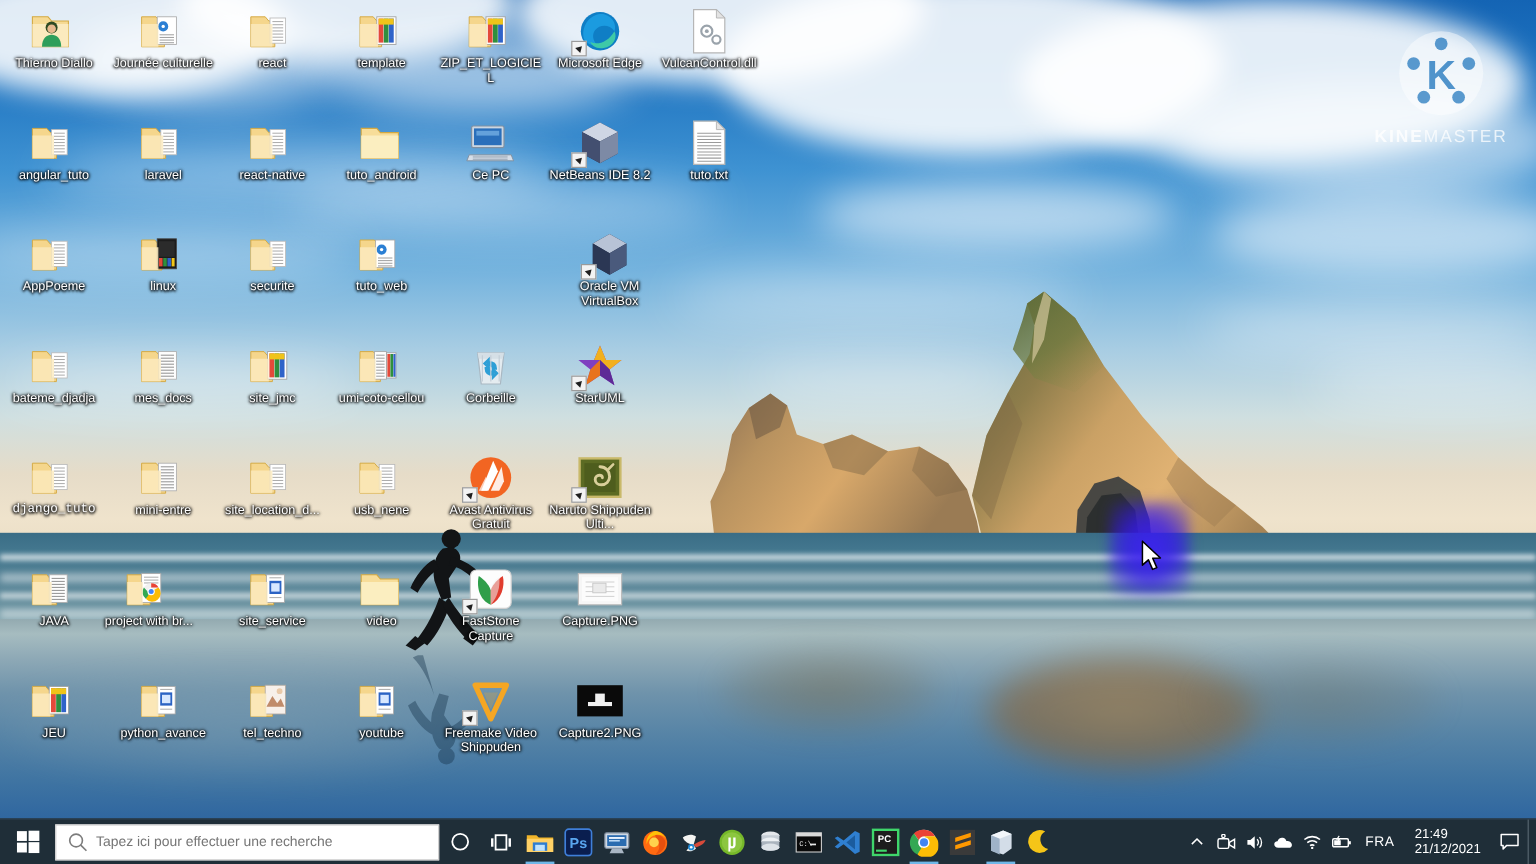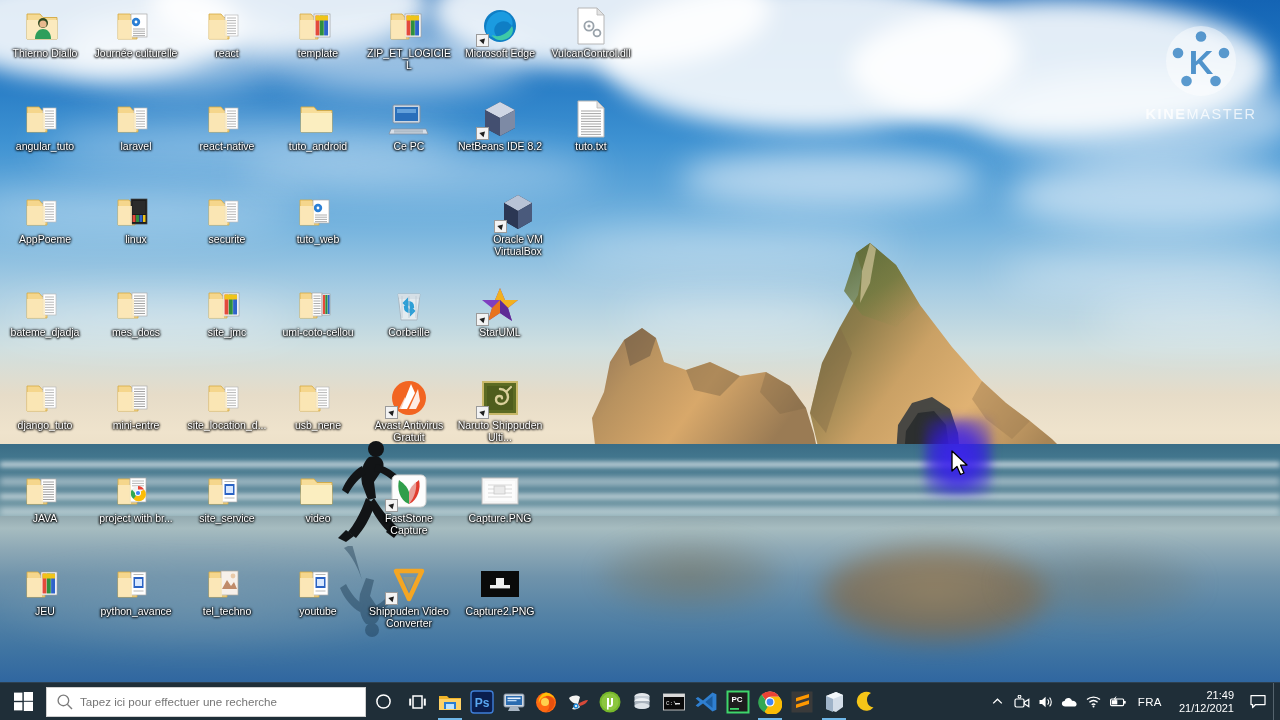--- a/index.html
+++ b/index.html
@@ -150,21 +150,21 @@
   }
   #tray { margin-left:auto; display:flex; align-items:center; height:38px; flex:0 0 auto; }
   .tray-ico {
     width:24px; height:38px; display:flex; align-items:center; justify-content:center;
     flex:0 0 auto;
   }
   #lang {
     color:#fff; font-size:11.5px; padding:0 8px; letter-spacing:0.4px; flex:0 0 auto;
   }
   #clock {
-    color:#fff; font-size:11px; line-height:13px; text-align:right;
+    color:#fff; font-size:11px; line-height:13px; text-align:left;
     padding:0 9px; flex:0 0 auto;
   }
   #action-center { width:30px; height:38px; display:flex; align-items:center; justify-content:center; flex:0 0 auto;}
   #show-desktop { width:7px; height:38px; border-left:1px solid #55646e; flex:0 0 auto; }
 </style>
 </head>
 <body>
 
 <div id="wallpaper">
 
@@ -579,21 +579,21 @@
             <line x1="19" y1="22" x2="31" y2="22"></line>
             <line x1="19" y1="24.2" x2="31" y2="24.2"></line>
             <line x1="19" y1="26.4" x2="31" y2="26.4"></line>
             <line x1="19" y1="28.6" x2="31" y2="28.6"></line>
           </g>
           <path d="M4 13 H18 V32 H4 Z" fill="#fbeabe" opacity="0.85"></path>
         </svg>
       </div>
       <div class="lbl">tuto_web</div>
     </div>
-    <div class="desk-icon" style="left: 475px; top: 192px; align-items: center;">
+    <div class="desk-icon" style="left: 465px; top: 192px; align-items: center;">
       <div class="glyph">
         <svg width="40" height="38" viewBox="0 0 40 38">
           <path d="M20 2 L34 10 V28 L20 36 L6 28 V10 Z" fill="#1f2a44"></path>
           <path d="M20 2 L34 10 L20 18 L6 10 Z" fill="#b8c3d6"></path>
           <path d="M20 18 L34 10 V28 L20 36 Z" fill="#4a5a7c"></path>
           <path d="M20 18 L6 10 V28 L20 36 Z" fill="#2b3754"></path>
         </svg>
         <span class="shortcut-arrow"></span>
       </div>
       <div class="lbl">Oracle VM VirtualBox</div>
@@ -697,21 +697,21 @@
           <path d="M20 2 L25 14 L38 14 L28 22 L32 35 L20 27 L8 35 L12 22 L2 14 L15 14 Z" fill="#7f3fbf"></path>
           <path d="M20 2 L25 14 L38 14 L28 22 L20 14 Z" fill="#f2b01e"></path>
           <path d="M20 14 L28 22 L32 35 L20 27 Z" fill="#5e2a96"></path>
           <path d="M20 14 L20 27 L8 35 L12 22 Z" fill="#e8731c"></path>
           <path d="M20 2 L20 14 L2 14 L15 14 Z" fill="#f2b01e"></path>
         </svg>
         <span class="shortcut-arrow"></span>
       </div>
       <div class="lbl">StarUML</div>
     </div>
-    <div class="desk-icon" style="left: 2px; top: 378px;">
+    <div class="desk-icon" style="left: 2px; top: 378px; font-family: Liberation Mono, monospace;">
       <div class="glyph">
         <svg width="44" height="38" viewBox="0 0 44 38">
           <path d="M4 7 H16 L19 10.5 H24 V32 H4 Z" fill="#f5d68c" stroke="#d4a942" stroke-width="0.8"></path>
           <rect x="20" y="8" width="13" height="21" fill="#ffffff" stroke="#b9b9b9" stroke-width="0.7"></rect>
           <g stroke="#9a9a9a" stroke-width="0.7">
             <line x1="22" y1="11" x2="31" y2="11"></line>
             <line x1="22" y1="13.6" x2="31" y2="13.6"></line>
             <line x1="22" y1="16.2" x2="31" y2="16.2"></line>
             <line x1="22" y1="18.8" x2="31" y2="18.8"></line>
             <line x1="22" y1="21.4" x2="31" y2="21.4"></line>
@@ -818,21 +818,21 @@
             <line x1="20" y1="20" x2="31" y2="20"></line>
             <line x1="20" y1="22.5" x2="31" y2="22.5"></line>
             <line x1="20" y1="25" x2="31" y2="25"></line>
             <line x1="20" y1="27.5" x2="31" y2="27.5"></line>
           </g>
           <path d="M4 13 H20 V32 H4 Z" fill="#fbeabe" opacity="0.85"></path>
         </svg>
       </div>
       <div class="lbl">JAVA</div>
     </div>
-    <div class="desk-icon" style="left: 93px; top: 471px; justify-content: space-between;">
+    <div class="desk-icon" style="left: 81px; top: 471px; justify-content: space-between;">
       <div class="glyph">
         <svg width="44" height="38" viewBox="0 0 44 38">
           <path d="M4 7 H16 L19 10.5 H23 V32 H4 Z" fill="#f5d68c" stroke="#d4a942" stroke-width="0.8"></path>
           <rect x="16" y="6" width="16" height="24" fill="#ffffff" stroke="#a8a8a8" stroke-width="0.7"></rect>
           <g stroke="#9a9a9a" stroke-width="0.7">
             <line x1="18" y1="9" x2="30" y2="9"></line>
             <line x1="18" y1="11.4" x2="30" y2="11.4"></line>
             <line x1="18" y1="13.8" x2="30" y2="13.8"></line>
           </g>
           <circle cx="24" cy="21" r="7" fill="#f1f1f1"></circle>
@@ -958,21 +958,21 @@
       <div class="lbl">youtube</div>
     </div>
     <div class="desk-icon" style="left: 366px; top: 564px;">
       <div class="glyph">
         <svg width="40" height="38" viewBox="0 0 40 38">
           <path d="M7 6 H33 L20 34 Z" fill="none" stroke="#f5a623" stroke-width="4.5" stroke-linejoin="round"></path>
           <path d="M14 12 H26 L20 26 Z" fill="#f5a623" opacity="0.25"></path>
         </svg>
         <span class="shortcut-arrow"></span>
       </div>
-      <div class="lbl">Shippuden Video Converter</div>
+      <div class="lbl">Freemake Video Shippuden</div>
     </div>
     <div class="desk-icon" style="left: 457px; top: 564px;">
       <div class="glyph">
         <svg width="40" height="28" viewBox="0 0 40 28">
           <rect x="1" y="1" width="38" height="26" fill="#0a0a0a"></rect>
           <rect x="16" y="8" width="8" height="7" fill="#f0f0f0"></rect>
           <rect x="10" y="15" width="20" height="3.4" fill="#f0f0f0"></rect>
         </svg>
       </div>
       <div class="lbl">Capture2.PNG</div>

